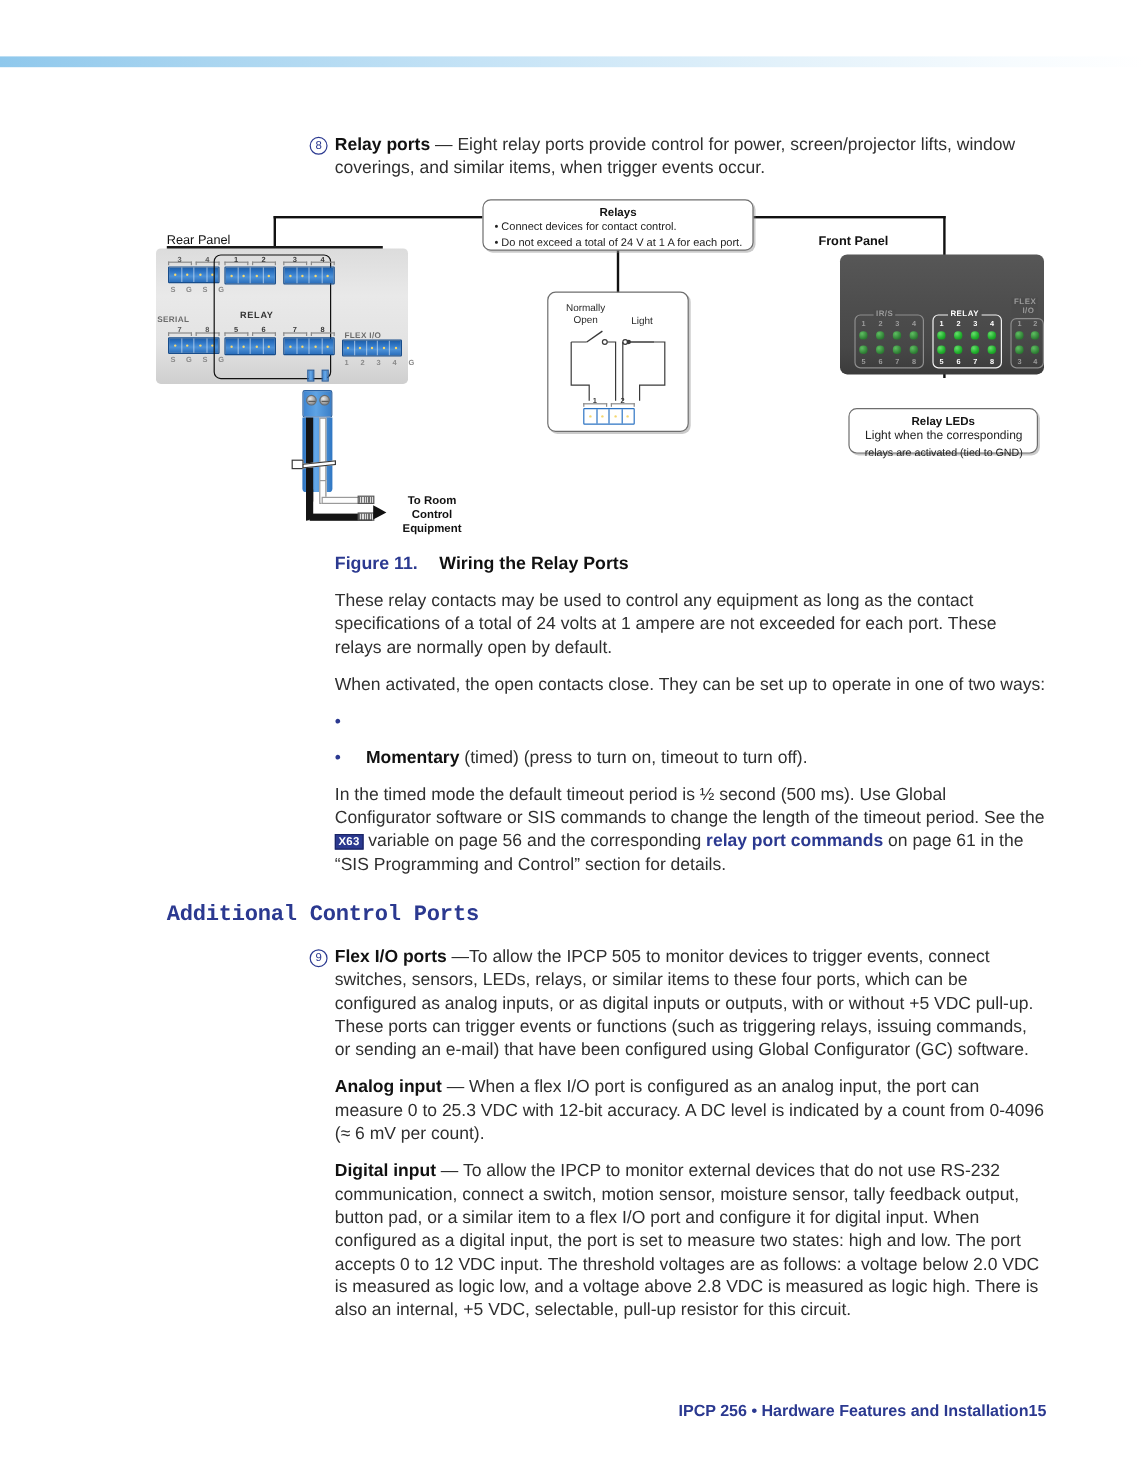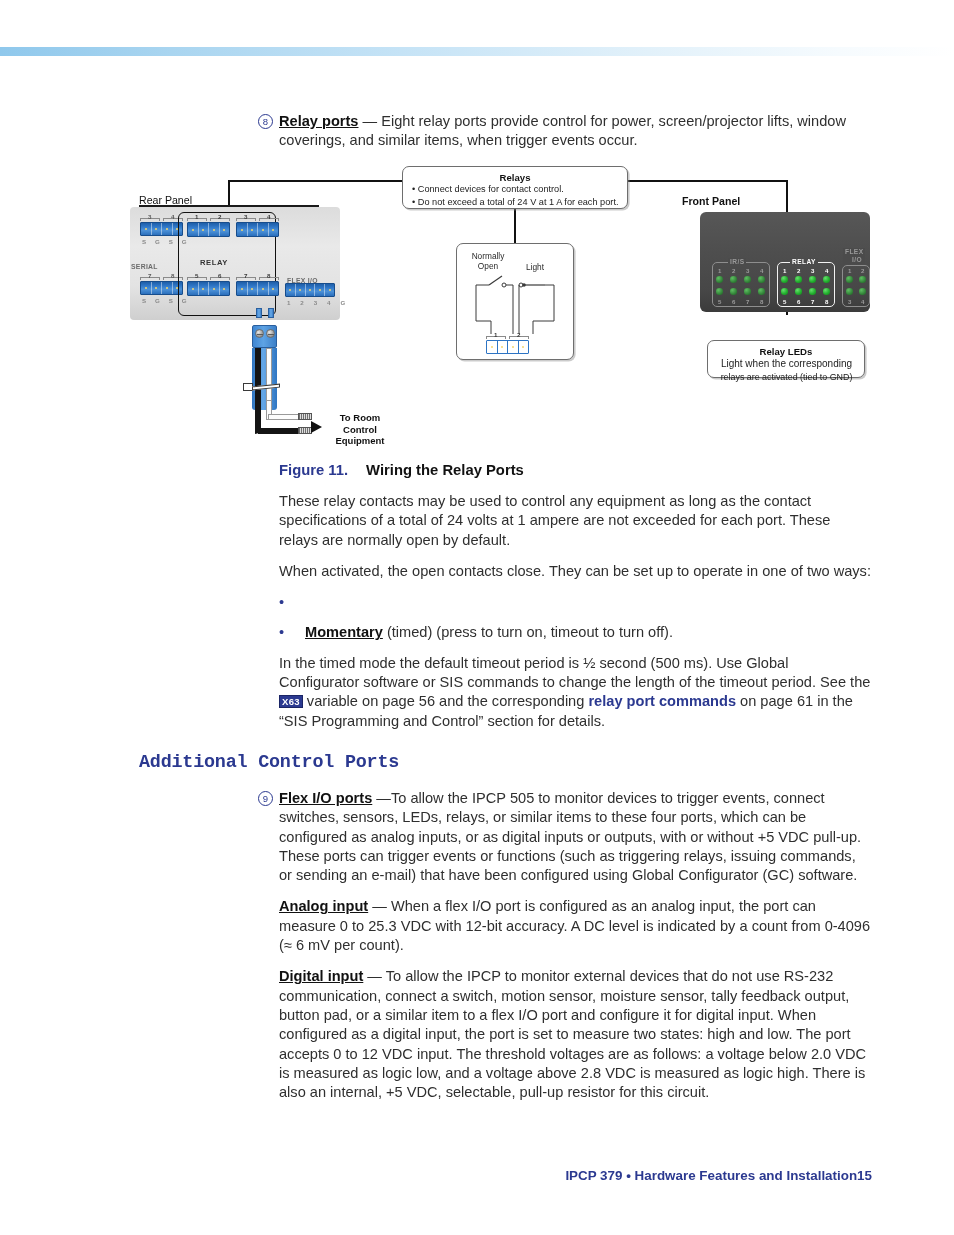--- a/index.html
+++ b/index.html
@@ -26,21 +26,21 @@
   .body-col { position:absolute; left:279px; width:592px; }
   .bullet-num {
     position:absolute; width:15px; height:15px; border:1.2px solid #2b3990;
     border-radius:50%; color:#2b3990; font-size:9.5px; line-height:13px;
     text-align:center; font-family:"Liberation Sans", sans-serif;
   }
   p.txt {
     margin:0 0 12px 0; font-size:14.6px; line-height:19.3px; color:#2f2f2f;
     font-family:"Liberation Sans", sans-serif;
   }
-  b.lead { color:#111111; font-weight:bold;text-decoration:underline; }
+  b.lead { color:#111111; font-weight:bold; }
   .dash { color:#2f2f2f; }
 
   .bullet-row { display:flex; margin:0 0 11px 0; }
   .bullet-dot { color:#2b3990; width:26px; flex:none; font-size:14.6px; line-height:19.3px; }
   .bullet-txt { font-size:14.6px; line-height:19.3px; color:#2f2f2f; }
 
   .figcaption {
     position:absolute; left:279px; top:462px; font-size:14.8px; font-weight:bold;
   }
   .figcaption .fignum { color:#2b3990; }
@@ -457,16 +457,16 @@
   <div class="body-col" style="top:789px;">
     <p class="txt"><b class="lead">Flex I/O ports</b><span class="dash"> —</span><span>To allow the IPCP 505 to monitor devices to trigger events, connect switches, sensors, LEDs, relays, or similar items to these four ports, which can be configured as analog inputs, or as digital inputs or outputs, with or without +5 VDC pull-up. These ports can trigger events or functions (such as triggering relays, issuing commands, or sending an e-mail) that have been configured using Global Configurator (GC) software.</span></p>
 
     <p class="txt"><b class="lead">Analog input</b><span class="dash"> — </span><span>When a flex I/O port is configured as an analog input, the port can measure 0 to 25.3 VDC with 12-bit accuracy. A DC level is indicated by a count from 0-4096 (≈ 6 mV per count).</span></p>
 
     <p class="txt"><b class="lead">Digital input</b><span class="dash"> — </span><span>To allow the IPCP to monitor external devices that do not use RS-232 communication, connect a switch, motion sensor, moisture sensor, tally feedback output, button pad, or a similar item to a flex I/O port and configure it for digital input. When configured as a digital input, the port is set to measure two states: high and low. The port accepts 0 to 12 VDC input. The threshold voltages are as follows: a voltage below 2.0 VDC is measured as logic low, and a voltage above 2.8 VDC is measured as logic high. There is also an internal, +5 VDC, selectable, pull-up resistor for this circuit.</span></p>
 
   </div>
 
   <div class="footer">
-    <span>IPCP 379 • Hardware Features and Installation</span><span class="pg">15</span>
+    <span>IPCP 256 • Hardware Features and Installation</span><span class="pg">15</span>
   </div>
 
 </div>
 
 </body></html>

